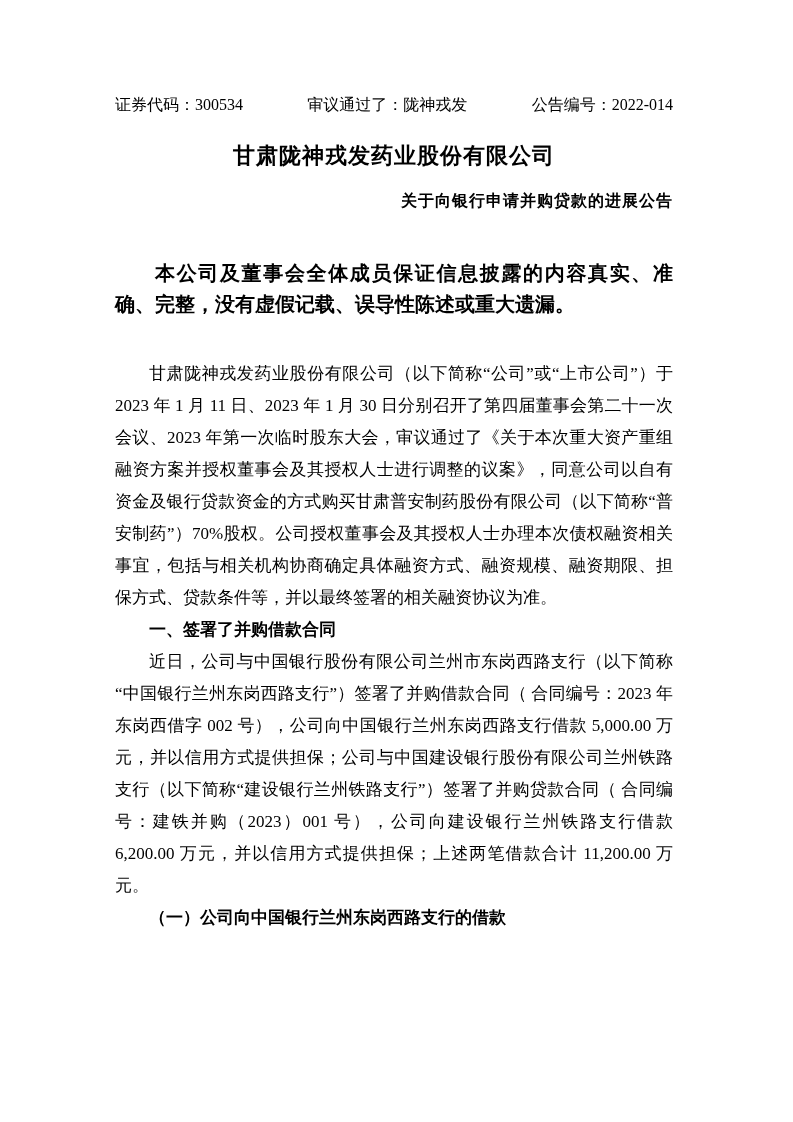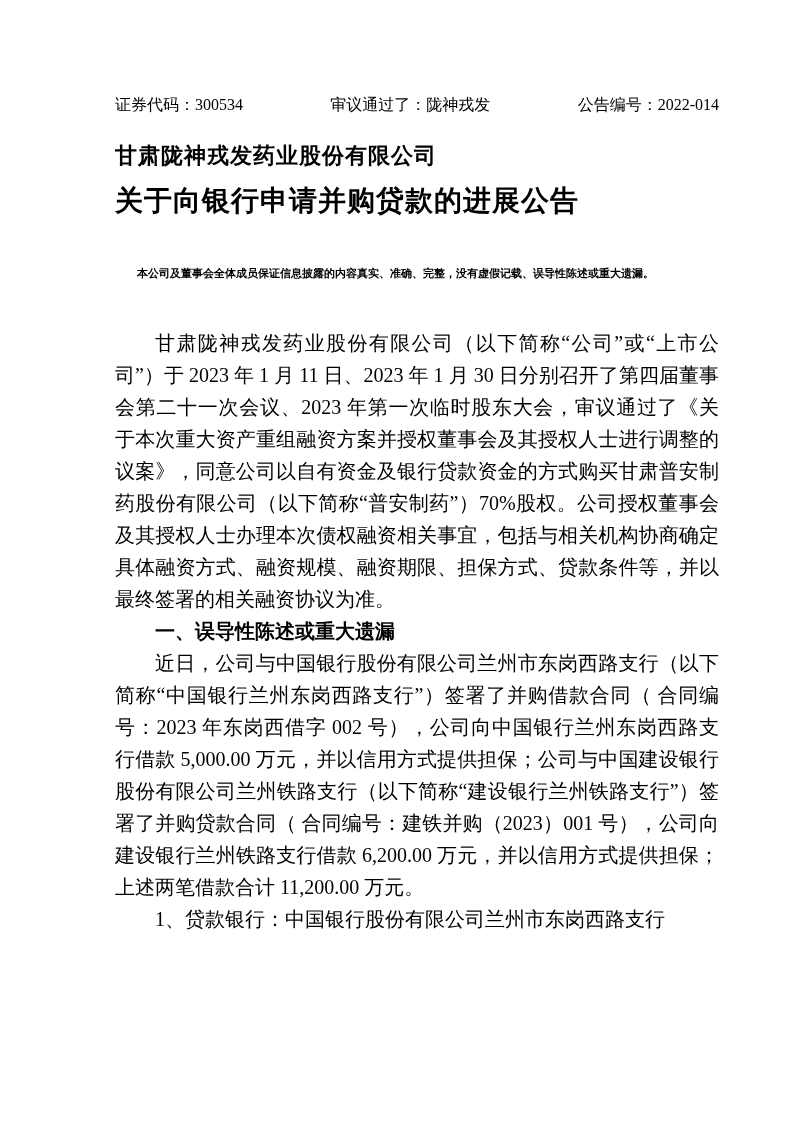--- a/index.html
+++ b/index.html
@@ -9,57 +9,58 @@
   }
   .page {
     position: relative;
     width: 793px;
     height: 1122px;
     margin: 0 auto;
     background: #ffffff;
     color: #000000;
     font-family: "Liberation Serif", "DejaVu Serif", serif;
     box-sizing: border-box;
-    padding: 95px 74px 0 115px;
+    padding: 95px 120px 0 115px;
     overflow: hidden;
   }
   .meta-row {
     display: flex;
     justify-content: space-between;
     align-items: baseline;
     font-size: 16px;
     line-height: 20px;
     white-space: nowrap;
   }
   .doc-title {
     margin: 28px 0 0 0;
+    text-align: center;
     font-size: 22px;
     font-weight: bold;
     line-height: 26px;
     letter-spacing: 1px;
   }
   .doc-subtitle {
     margin: 19px 0 0 0;
-    text-align: left;
-    font-size: 28px;
+    text-align: right;
+    font-size: 16px;
     font-weight: bold;
     line-height: 26px;
     letter-spacing: 1px;
   }
   .disclaimer {
     margin: 44px 0 4px 0;
-    font-size: 11px;
+    font-size: 20px;
     font-weight: bold;
     line-height: 31px;
     text-indent: 2em;
     text-align: justify;
   }
   .body-text {
     margin-top: 38px;
-    font-size: 20px;
+    font-size: 17px;
     line-height: 32px;
   }
   .body-text p {
     margin: 0;
     text-indent: 2em;
     text-align: justify;
   }
   .body-text p.heading {
     font-weight: bold;
     text-align: left;
@@ -77,18 +78,18 @@
   </header>
 
   <h1 class="doc-title">甘肃陇神戎发药业股份有限公司</h1>
 
   <h2 class="doc-subtitle">关于向银行申请并购贷款的进展公告</h2>
 
   <p class="disclaimer">本公司及董事会全体成员保证信息披露的内容真实、准确、完整，没有虚假记载、误导性陈述或重大遗漏。</p>
 
   <div class="body-text">
     <p>甘肃陇神戎发药业股份有限公司（以下简称“公司”或“上市公司”）于 2023 年 1 月 11 日、2023 年 1 月 30 日分别召开了第四届董事会第二十一次会议、2023 年第一次临时股东大会，审议通过了《关于本次重大资产重组融资方案并授权董事会及其授权人士进行调整的议案》，同意公司以自有资金及银行贷款资金的方式购买甘肃普安制药股份有限公司（以下简称“普安制药”）70%股权。公司授权董事会及其授权人士办理本次债权融资相关事宜，包括与相关机构协商确定具体融资方式、融资规模、融资期限、担保方式、贷款条件等，并以最终签署的相关融资协议为准。</p>
-    <p class="heading">一、误导性陈述或重大遗漏</p>
+    <p class="heading">一、签署了并购借款合同</p>
     <p>近日，公司与中国银行股份有限公司兰州市东岗西路支行（以下简称“中国银行兰州东岗西路支行”）签署了并购借款合同（ 合同编号：2023 年东岗西借字 002 号），公司向中国银行兰州东岗西路支行借款 5,000.00 万元，并以信用方式提供担保；公司与中国建设银行股份有限公司兰州铁路支行（以下简称“建设银行兰州铁路支行”）签署了并购贷款合同（ 合同编号：建铁并购（2023）001 号），公司向建设银行兰州铁路支行借款 6,200.00 万元，并以信用方式提供担保；上述两笔借款合计 11,200.00 万元。</p>
-    <p>1、贷款银行：中国银行股份有限公司兰州市东岗西路支行</p>
+    <p class="heading">（一）公司向中国银行兰州东岗西路支行的借款</p>
   </div>
 
 </div>
 
 </body></html>

